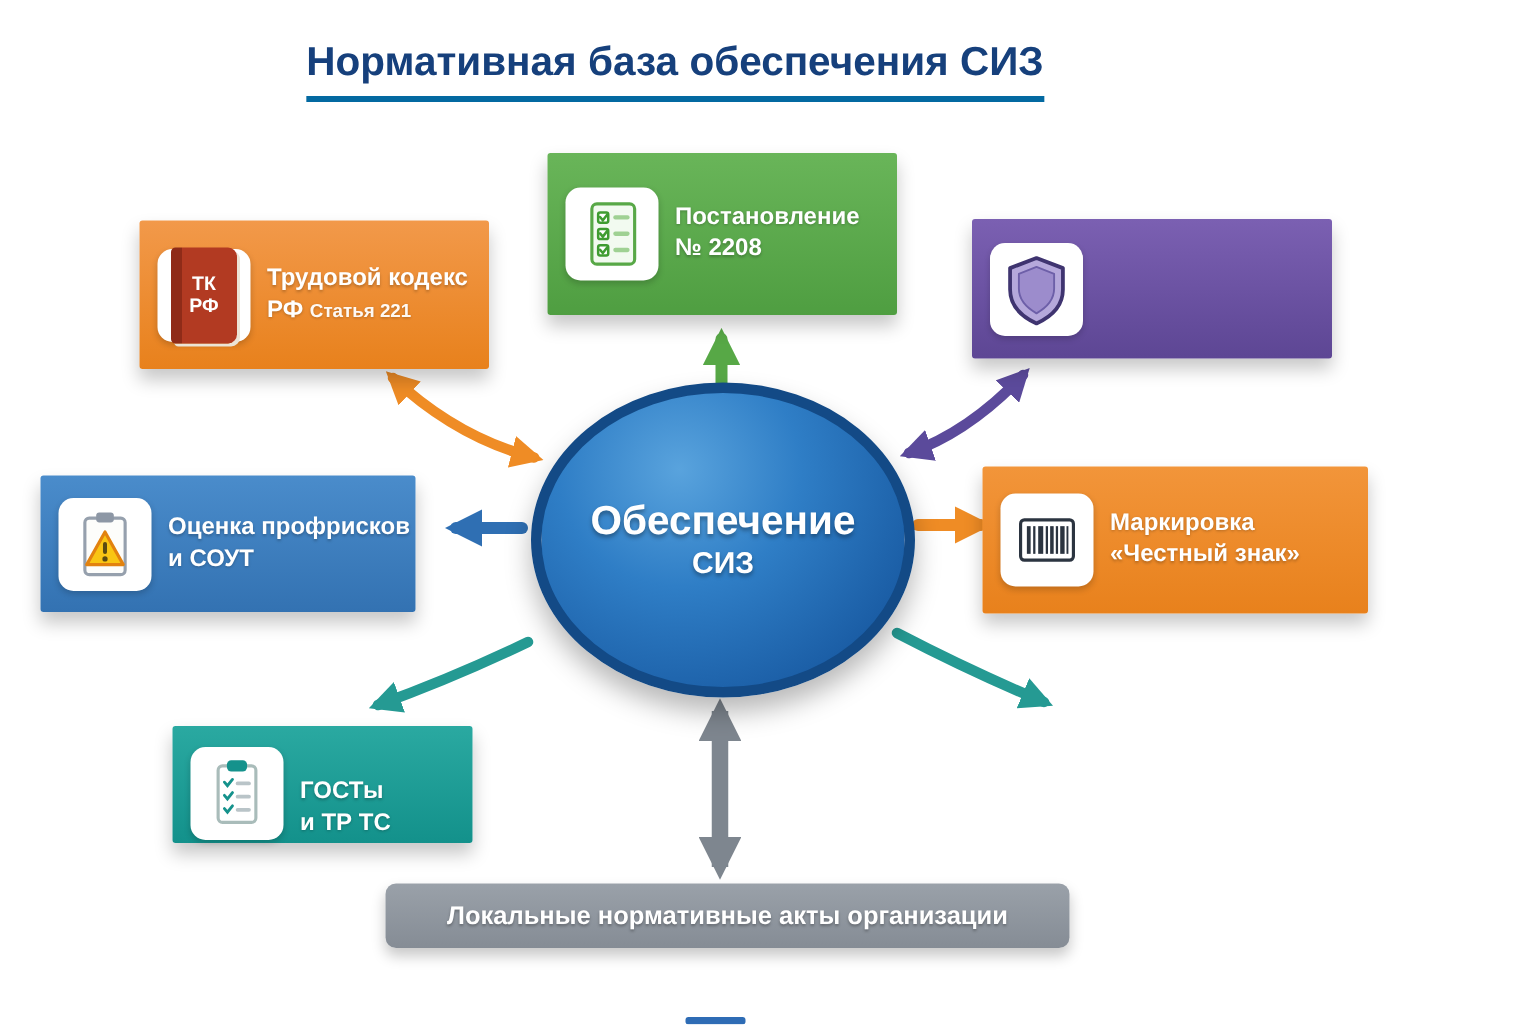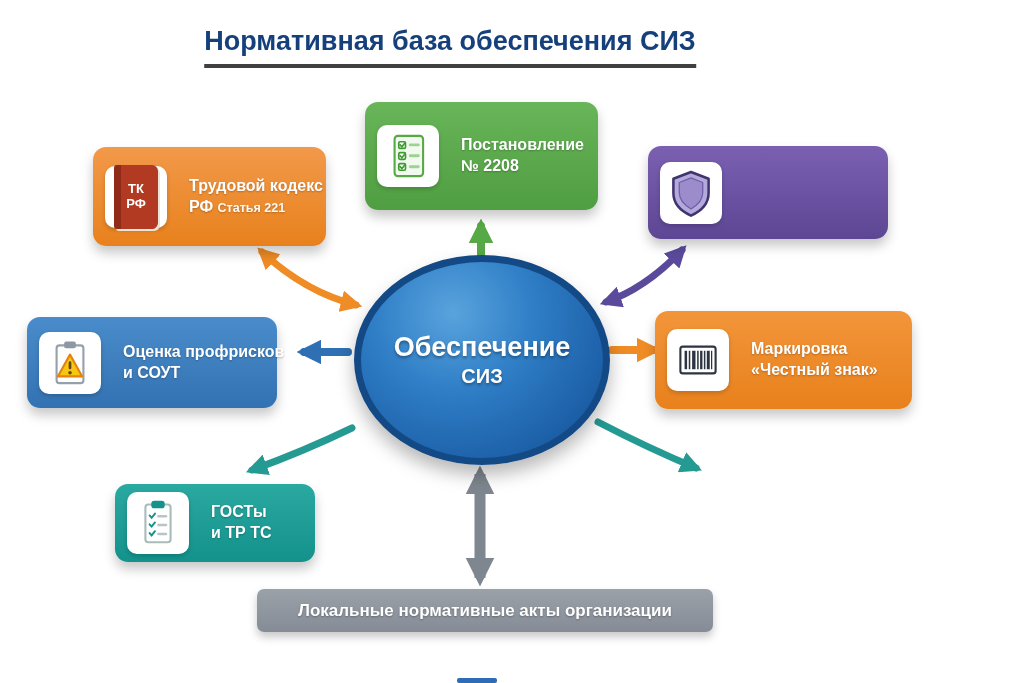--- a/index.html
+++ b/index.html
@@ -4,53 +4,53 @@
 <style>
   html,body{margin:0;padding:0;background:#ffffff;}
   .canvas{
     position:relative;width:1024px;height:683px;background:#ffffff;overflow:hidden;
     font-family:"Liberation Sans", sans-serif;
   }
   
   .title{
     position:absolute;top:26px;left:450px;transform:translateX(-50%);
     font-size:27px;font-weight:bold;color:#16407c;white-space:nowrap;
-    border-bottom:4px solid #404040;padding-bottom:7px;
+    border-bottom:4px solid #0369a1;padding-bottom:7px;
   }
   
   svg.arrows{position:absolute;left:0;top:0;width:1024px;height:683px;pointer-events:none;}
   
   .center-ellipse{
     position:absolute;left:354px;top:255px;width:256px;height:210px;border-radius:50%;
     background:radial-gradient(ellipse at 38% 26%, #59a3dd 0%, #2f7ec6 38%, #1b5ea6 78%, #16528f 100%);
     border:7px solid #134a86;box-sizing:border-box;
     box-shadow:0 10px 18px rgba(0,0,0,.28);
     display:flex;flex-direction:column;align-items:center;justify-content:center;
     color:#fff;font-weight:bold;text-align:center;
   }
   .center-ellipse .l1{font-size:27px;line-height:1.15;text-shadow:0 2px 3px rgba(0,0,0,.35);}
   .center-ellipse .l2{font-size:20px;line-height:1.2;text-shadow:0 2px 3px rgba(0,0,0,.35);}
   
   .node{
-    position:absolute;display:flex;align-items:center;gap:22px;padding:2px 12px;box-sizing:border-box;
-    border-radius:13px;box-shadow:0 7px 12px rgba(0,0,0,.22);color:#fff;font-weight:bold;
+    position:absolute;display:flex;align-items:center;gap:11px;padding:2px 12px;box-sizing:border-box;
+    border-radius:2px;box-shadow:0 7px 12px rgba(0,0,0,.22);color:#fff;font-weight:bold;
   }
   .node .txt{display:flex;flex-direction:column;justify-content:center;}
   .node .line{font-size:16px;line-height:1.3;white-space:nowrap;text-shadow:0 1px 2px rgba(0,0,0,.25);}
   .node .small{font-size:12.5px;font-weight:bold;opacity:.95;}
   .icon-tile{
     width:62px;height:62px;background:#ffffff;border-radius:10px;flex:0 0 auto;
     display:flex;align-items:center;justify-content:center;box-shadow:0 2px 4px rgba(0,0,0,.18);
   }
   .node-tk   {left:93px;  top:147px; width:233px; height:99px;  background:linear-gradient(180deg,#f2994a,#e8811c);}
   .node-decree{left:365px;top:102px; width:233px; height:108px; background:linear-gradient(180deg,#69b559,#4f9e41);}
   .node-etn  {left:648px; top:146px; width:240px; height:93px;  background:linear-gradient(180deg,#7b60b2,#5d4694);}
   .node-risk {left:27px;  top:317px; width:250px; height:91px;  background:linear-gradient(180deg,#4a8ccb,#3372b2);}
   .node-mark {left:655px; top:311px; width:257px; height:98px;  background:linear-gradient(180deg,#f2953a,#e8811c);}
-  .node-gost {left:115px; top:484px; width:200px; height:78px;  background:linear-gradient(180deg,#2aa9a1,#13918b);}
+  .node-gost {left:115px; top:484px; width:200px; height:78px;  background:linear-gradient(180deg,#2aa9a1,#13918b);align-items:flex-end;}
   
   .book{
     width:44px;height:64px;border-radius:3px 6px 6px 3px;
     background:linear-gradient(90deg,#8f2b18 0px,#8f2b18 7px,#b23a22 7px);
     box-shadow:2px 2px 0 #ece4d6;
     display:flex;align-items:center;justify-content:center;
   }
   .book-text{display:flex;flex-direction:column;align-items:center;color:#fff;font-weight:bold;font-size:13px;line-height:1.15;}
   
   .bottom-bar{

